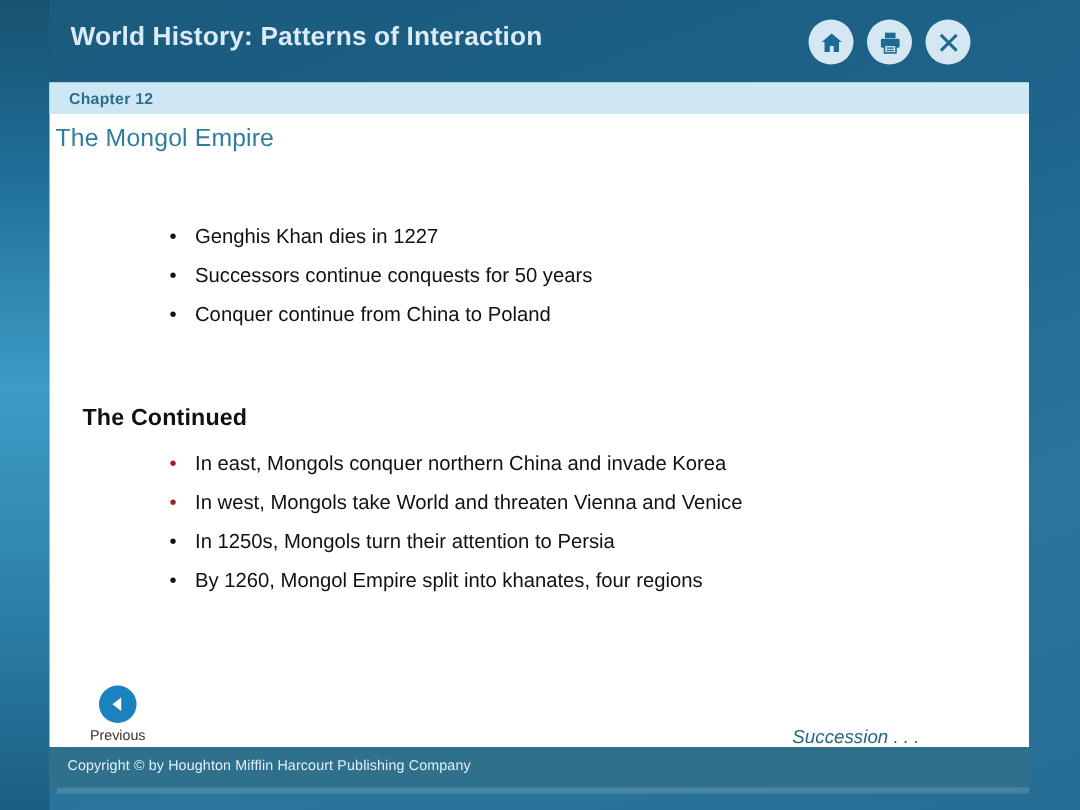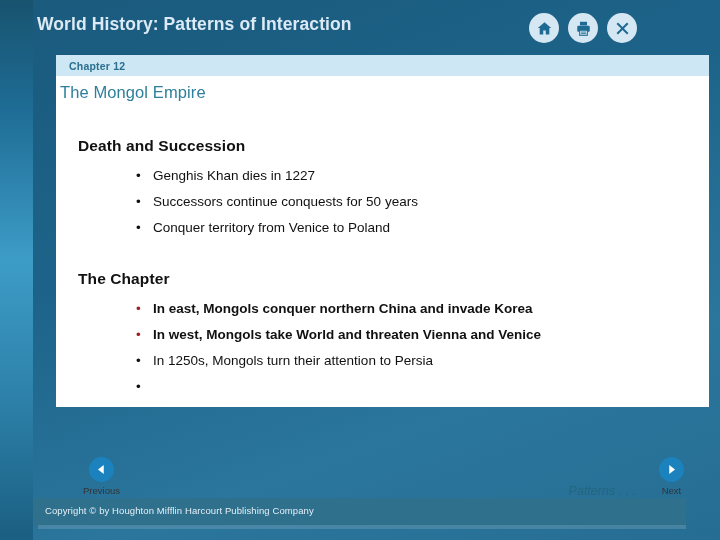--- a/index.html
+++ b/index.html
@@ -34,21 +34,21 @@
         #18536f 0%,
         #1e6c95 20%,
         #3d9cc6 48%,
         #2e83ac 72%,
         #1b5f82 100%);
   }
 
   
   #header {
     position: absolute;
-    left: 4px; top: 0;
+    left: 14px; top: 0;
     width: 628px;
     height: 55px;
     padding-left: 40px;
   }
   #header-title {
     position: absolute;
     left: 33px;
     top: 14px;
     font-size: 17.5px;
     font-weight: bold;
@@ -74,23 +74,22 @@
     cursor: pointer;
   }
   .hicon svg { display: block; }
 
   
   #panel {
     position: absolute;
     left: 33px;
     top: 55px;
     width: 653px;
-    height: 352px;
+    height: 443px;
     background: #ffffff;
-    margin-left: 23px;
   }
 
   
   #chapter-bar {
     position: absolute;
     left: 0; top: 0;
     width: 653px;
     height: 21px;
     background: #cde7f4;
   }
@@ -149,21 +148,21 @@
     top: 0;
     font-size: 13.5px;
     line-height: 26px;
   }
   ul.bullets li .bullet-text {
     display: inline-block;
     padding-left: 17px;
     text-align: center;
   }
   li.highlight, li.highlight .bullet-dot { color: #9e2223; }
-  li.highlight .bullet-text { font-weight: bold; }
+  li.highlight .bullet-text { font-weight: normal; }
 
   
   #section-death { position: absolute; left: 22px; top: 0; }
   #section-death .section-heading { margin-left: 0; }
   #section-death ul.bullets { margin-top: 8px; margin-left: 58px; }
 
   
   #section-khanates { position: absolute; left: 22px; top: 133px; }
   #section-khanates ul.bullets { margin-top: 8px; margin-left: 58px; }
 
@@ -285,81 +284,73 @@
 
     <div id="chapter-bar">
       <div id="chapter-label">Chapter 12</div>
     </div>
 
     <div id="lesson-title">The Mongol Empire</div>
 
     <div id="content">
 
       <div class="section" id="section-death">
-        <div class="section-heading">Death and Succession</div>
         <ul class="bullets">
           <li>
             <span class="bullet-dot">•</span>
             <span class="bullet-text">Genghis Khan dies in 1227</span>
           </li>
           <li>
             <span class="bullet-dot">•</span>
             <span class="bullet-text">Successors continue conquests for 50 years</span>
           </li>
           <li>
             <span class="bullet-dot">•</span>
-            <span class="bullet-text">Conquer territory from Venice to Poland</span>
+            <span class="bullet-text">Conquer continue from China to Poland</span>
           </li>
         </ul>
       </div>
 
       <div class="section" id="section-khanates">
-        <div class="section-heading">The Chapter</div>
+        <div class="section-heading">The Continued</div>
         <ul class="bullets">
           <li class="highlight">
             <span class="bullet-dot">•</span>
             <span class="bullet-text">In east, Mongols conquer northern China and invade Korea</span>
           </li>
           <li class="highlight">
             <span class="bullet-dot">•</span>
             <span class="bullet-text">In west, Mongols take World and threaten Vienna and Venice</span>
           </li>
           <li>
             <span class="bullet-dot">•</span>
             <span class="bullet-text">In 1250s, Mongols turn their attention to Persia</span>
           </li>
           <li>
             <span class="bullet-dot">•</span>
+            <span class="bullet-text">By 1260, Mongol Empire split into khanates, four regions</span>
           </li>
         </ul>
       </div>
 
     </div>
 
     <div id="footer-nav" style="left:0; top:400px;">
 
       <div class="navbtn" id="btn-previous">
         <div class="circle">
           <svg width="13" height="13" viewBox="0 0 20 20">
             <path d="M13.5 3.2 13.5 16.8 4.6 10z" fill="#ffffff"></path>
           </svg>
         </div>
         <div class="caption">Previous</div>
       </div>
 
-      <div id="continued-label">Patterns . . .</div>
-
-      <div class="navbtn" id="btn-next">
-        <div class="circle">
-          <svg width="13" height="13" viewBox="0 0 20 20">
-            <path d="M6.5 3.2 6.5 16.8 15.4 10z" fill="#ffffff"></path>
-          </svg>
-        </div>
-        <div class="caption">Next</div>
-      </div>
+      <div id="continued-label">Succession . . .</div>
+
 
     </div>
 
   </div>
 
   <div id="copyright-bar">
     <div id="copyright-text">Copyright © by Houghton Mifflin Harcourt Publishing Company</div>
   </div>
   <div id="copyright-shadow"></div>
 

